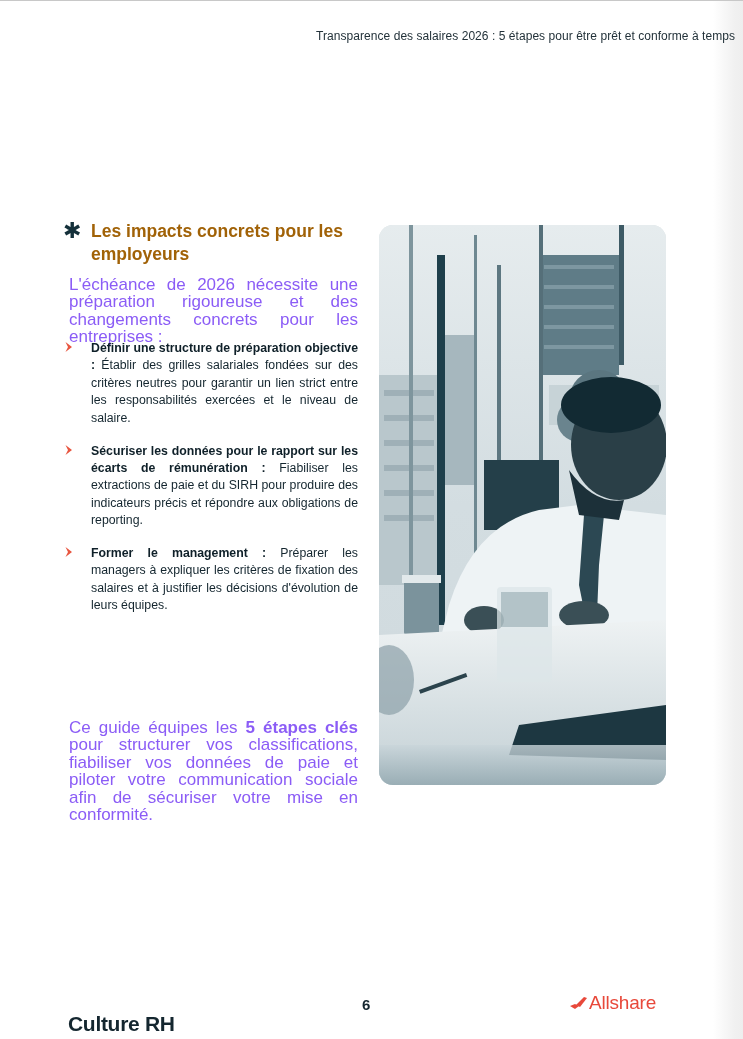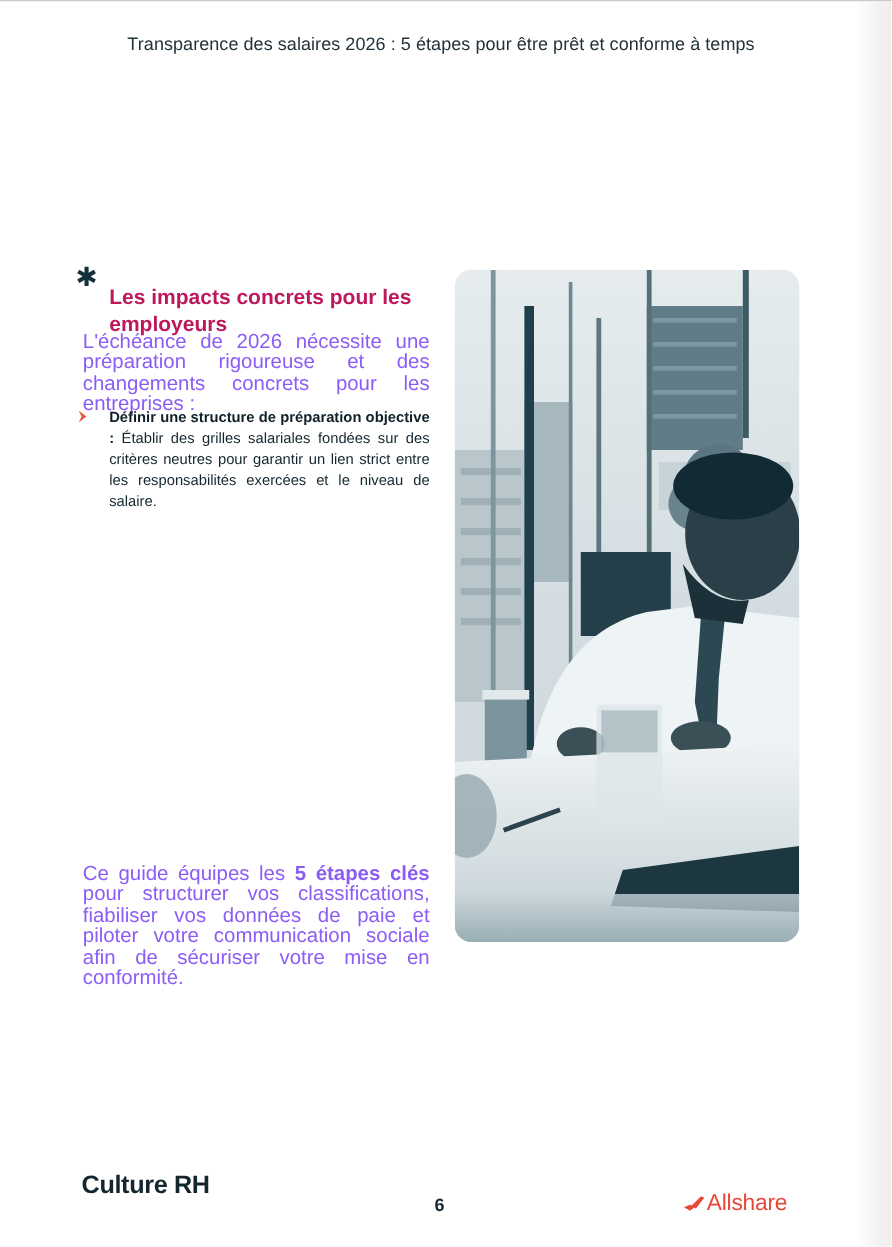--- a/index.html
+++ b/index.html
@@ -3,42 +3,42 @@
   <meta charset="utf-8">
   <style>
     * { margin: 0; padding: 0; box-sizing: border-box; }
     html, body { width: 743px; height: 1039px; overflow: hidden; background: #ffffff; }
     body { position: relative; font-family: "Liberation Sans", "DejaVu Sans", sans-serif; color: #12252e; }
 
     .top-rule { position: absolute; left: 0; top: 0; width: 743px; height: 1px; background: #c8c8c8; }
     .right-shade { position: absolute; right: 0; top: 1px; width: 30px; height: 1038px;
       background: linear-gradient(to right, rgba(255,255,255,0), #f1f1f1 70%, #eeeeee); }
 
-    .running-header { position: absolute; left: 0; width: 735px; top: 29px; text-align: center;
-      font-size: 15px; color: #23323a; letter-spacing: 0.05px; }
+    .running-header { position: absolute; left: 0; width: 735px; top: 29px; text-align: right;
+      font-size: 12px; color: #23323a; letter-spacing: 0.05px; }
 
     .section-title-wrap { position: absolute; left: 63px; top: 220px; width: 300px; }
     .asterisk { position: absolute; left: 0; top: 0; font-size: 22px; line-height: 22px; font-weight: bold; color: #14303a; }
-    .section-title { position: absolute; left: 28px; top: 16px; width: 270px; font-size: 17.5px; font-weight: bold;
-      line-height: 23px; color: #be185d; }
+    .section-title { position: absolute; left: 28px; top: 0; width: 270px; font-size: 17.5px; font-weight: bold;
+      line-height: 23px; color: #a16207; }
 
     .text-col { position: absolute; left: 69px; width: 289px; font-size: 17px; line-height: 17.4px; color: #8b5cf6; text-align: justify; }
     .intro { top: 276px; }
     .bullets { position: absolute; left: 64px; top: 340px; width: 294px; }
     .bullet { position: relative; padding-left: 27px; font-size: 12.3px; line-height: 17.4px; color: #14262f; text-align: justify; margin-bottom: 15.5px; }
     .bullet .chev { position: absolute; left: 0; top: 1px; width: 10px; height: 12px; }
     .bullet b { font-weight: bold; color: #0f2029; }
     .outro { top: 719px; }
     .outro b { font-weight: bold; }
 
     .photo { position: absolute; left: 379px; top: 225px; width: 287px; height: 560px; border-radius: 14px; overflow: hidden;
       background: #d9e1e4; }
     .photo svg { display: block; }
 
-    .footer-brand { position: absolute; left: 68px; top: 976px; font-size: 21px; font-weight: bold; color: #14262f; letter-spacing: -0.3px; }
+    .footer-brand { position: absolute; left: 68px; top: 1012px; font-size: 21px; font-weight: bold; color: #14262f; letter-spacing: -0.3px; }
     .page-num { position: absolute; left: 362px; top: 996px; font-size: 15px; font-weight: bold; color: #14262f; }
     .logo { position: absolute; left: 569px; top: 992px; display: flex; align-items: center; justify-content: center; }
     .logo-mark { width: 19px; height: 18px; margin-right: 1px; }
     .logo-text { font-size: 19px; color: #e8483a; letter-spacing: -0.2px; }
   </style>
 </head>
 <body>
 
 <div class="top-rule"></div>
 <div class="right-shade"></div>
@@ -51,20 +51,32 @@
 </div>
 
 <p class="text-col intro">L'échéance de 2026 nécessite une préparation rigoureuse et des changements concrets pour les entreprises :</p>
 
 <div class="bullets">
   <div class="bullet">
     <svg class="chev" viewBox="0 0 10 12">
         <path d="M1.5 1 L8 6 L1.5 11 L4 6 Z" fill="#e8553f"></path>
       </svg>
     <b>Définir une structure de préparation objective :</b><span> Établir des grilles salariales fondées sur des critères neutres pour garantir un lien strict entre les responsabilités exercées et le niveau de salaire.</span>
+  </div>
+  <div class="bullet">
+    <svg class="chev" viewBox="0 0 10 12">
+        <path d="M1.5 1 L8 6 L1.5 11 L4 6 Z" fill="#e8553f"></path>
+      </svg>
+    <b>Sécuriser les données pour le rapport sur les écarts de rémunération :</b><span> Fiabiliser les extractions de paie et du SIRH pour produire des indicateurs précis et répondre aux obligations de reporting.</span>
+  </div>
+  <div class="bullet">
+    <svg class="chev" viewBox="0 0 10 12">
+        <path d="M1.5 1 L8 6 L1.5 11 L4 6 Z" fill="#e8553f"></path>
+      </svg>
+    <b>Former le management :</b><span> Préparer les managers à expliquer les critères de fixation des salaires et à justifier les décisions d'évolution de leurs équipes.</span>
   </div>
 </div>
 
 <p class="text-col outro"><span>Ce guide équipes les </span><b>5 étapes clés</b><span> pour structurer vos classifications, fiabiliser vos données de paie et piloter votre communication sociale afin de sécuriser votre mise en conformité.</span></p>
 
 <div class="photo">
   <svg width="287" height="560" viewBox="0 0 287 560">
     <defs>
       <linearGradient id="bg" x1="0" y1="0" x2="0" y2="1">
         <stop offset="0" stop-color="#e6ecee"></stop>

